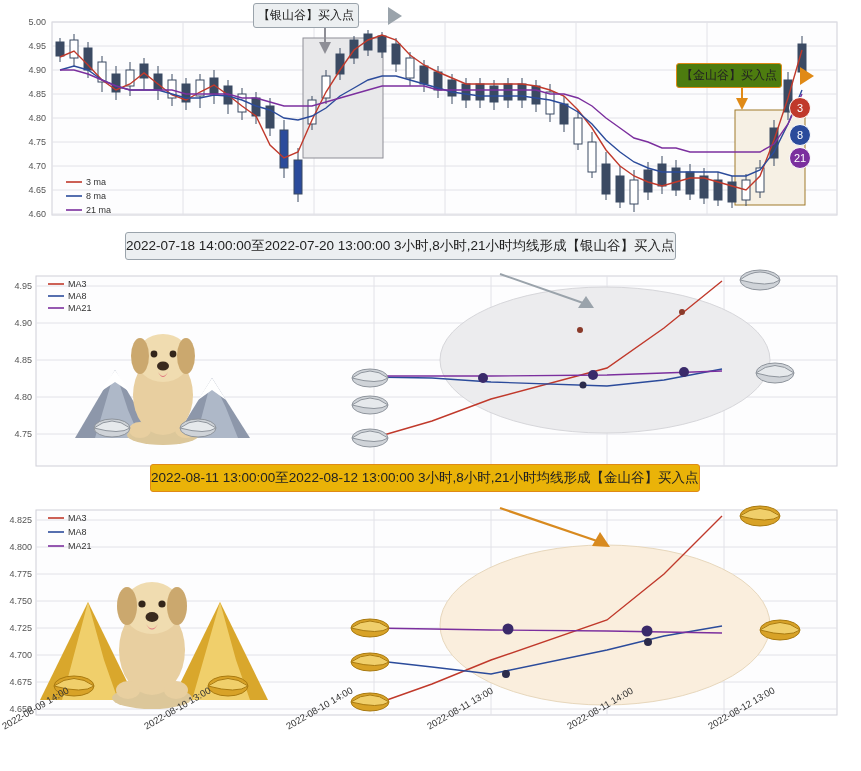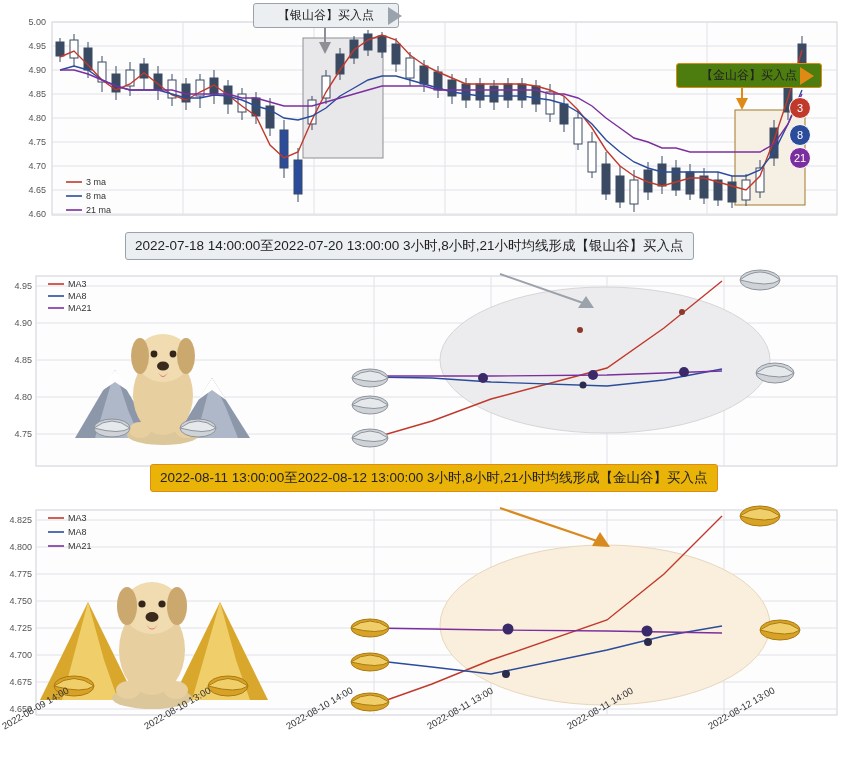--- a/index.html
+++ b/index.html
@@ -6,24 +6,24 @@
   body{width:861px;height:771px;font-family:"Liberation Sans",sans-serif;position:relative;overflow:hidden;}
   .panel{position:absolute;left:0;width:861px;}
   #panel-top{top:0;height:240px;}
   #panel-mid{top:250px;height:230px;}
   #panel-bot{top:490px;height:281px;}
   svg{display:block;}
   .axis-label{font-size:9px;fill:#555;}
   .tick-line{stroke:#e2e2e8;stroke-width:1;}
   .plot-bg{fill:#fdfdfe;stroke:#cfcfd8;stroke-width:1;}
   .legend-text{font-size:9px;fill:#333;}
-  .callout{position:absolute;font-size:12px;border-radius:3px;padding:3px 24px;white-space:nowrap;}
+  .callout{position:absolute;font-size:12px;border-radius:3px;padding:3px 4px;white-space:nowrap;}
   .callout-grey{background:#eceff1;border:1px solid #9aa3ab;color:#222;}
   .callout-orange{background:#eab308;border:1px solid #e08a16;color:#222;}
-  .callout-big{font-size:13.5px;padding:4px 9px;letter-spacing:0px;text-align:right;}
+  .callout-big{font-size:13.5px;padding:4px 0;letter-spacing:0px;text-align:right;}
   .badge{position:absolute;width:20px;height:20px;border-radius:50%;color:#fff;font-size:11px;
          display:flex;align-items:center;justify-content:center;border:1.5px solid #fff;}
   .xlab{position:absolute;font-size:9.5px;color:#333;transform-origin:left top;transform:rotate(-30deg);white-space:nowrap;}
 </style>
 </head>
 <body>
 
 <div class="panel" id="panel-top">
   <svg width="861" height="240">
     <rect class="plot-bg" x="52" y="22" width="785" height="193"></rect>

